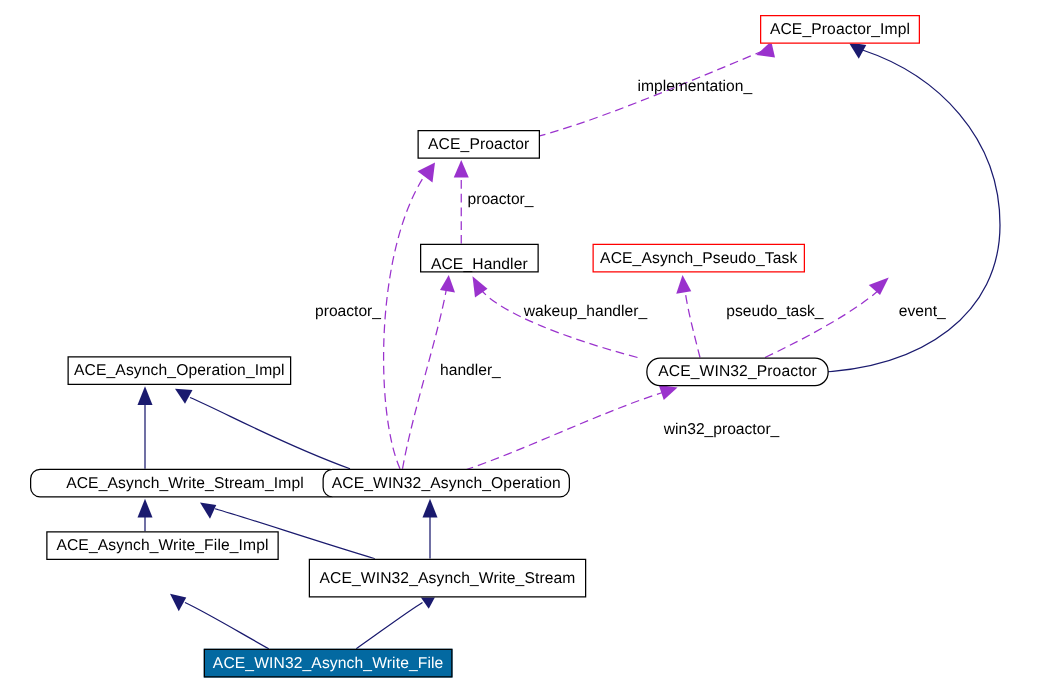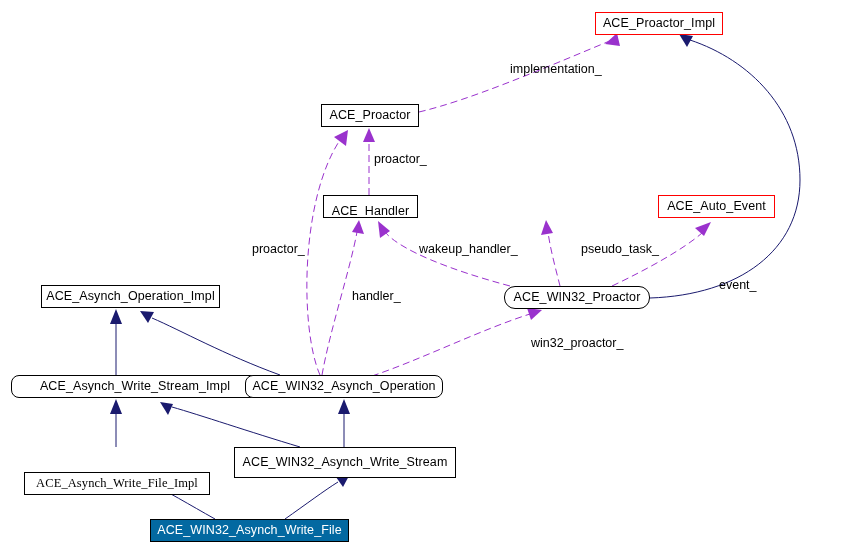--- a/index.html
+++ b/index.html
@@ -30,20 +30,21 @@
     background: #ffffff;
     color: #000000;
     font-size: 12.5px;
     line-height: 1;
     display: flex;
     align-items: center;
     justify-content: center;
     white-space: nowrap;
     padding: 0 12px;
     letter-spacing: 0.1px;
+    margin-left: 13px;
   }
   .node-box.red-border {
     border-color: #ff0000;
   }
   .node-box.inverted {
     background: #0369a1;
     color: #ffffff;
     border-color: #000000;
   }
   .edge-label {
@@ -161,55 +162,55 @@
   </div>
 
   <div class="node-box" style="left:321px; top:104px; width:98px; height:23px;">
     <span>ACE_Proactor</span>
   </div>
 
   <div class="node-box" style="left:323px; top:195px; width:95px; height:23px;align-items:flex-end;">
     <span>ACE_Handler</span>
   </div>
 
-
-  <div class="node-box red-border" style="left:658px; top:195px; width:117px; height:23px;">
-    <span>ACE_Auto_Event</span>
-  </div>
+  <div class="node-box red-border" style="left:461px; top:195px; width:170px; height:23px;">
+    <span>ACE_Asynch_Pseudo_Task</span>
+  </div>
+
 
   <div class="node-box" style="left:41px; top:285px; width:179px; height:23px;">
     <span>ACE_Asynch_Operation_Impl</span>
   </div>
 
   <div class="node-box" style="left:504px; top:286px; width:146px; height:23px;border-radius:11px;">
     <span>ACE_WIN32_Proactor</span>
   </div>
 
   <div class="node-box" style="left:11px; top:375px; width:248px; height:23px;border-radius:8px;">
     <span>ACE_Asynch_Write_Stream_Impl</span>
   </div>
 
   <div class="node-box" style="left:245px; top:375px; width:198px; height:23px;border-radius:8px;">
     <span>ACE_WIN32_Asynch_Operation</span>
   </div>
 
-  <div class="node-box" style="left:24px; top:472px; width:186px; height:23px;font-family:Liberation Serif, serif;">
+  <div class="node-box" style="left:24px; top:425px; width:186px; height:23px;">
     <span>ACE_Asynch_Write_File_Impl</span>
   </div>
 
   <div class="node-box" style="left:234px; top:447px; width:222px; height:31px;">
     <span>ACE_WIN32_Asynch_Write_Stream</span>
   </div>
 
   <div class="node-box inverted" style="left:150px; top:519px; width:199px; height:23px;">
     <span>ACE_WIN32_Asynch_Write_File</span>
   </div>
 
   <div class="edge-label" style="left:510px; top:63px;">implementation_</div>
   <div class="edge-label" style="left:374px; top:153px;">proactor_</div>
   <div class="edge-label" style="left:252px; top:243px;">proactor_</div>
   <div class="edge-label" style="left:419px; top:243px;">wakeup_handler_</div>
   <div class="edge-label" style="left:581px; top:243px;">pseudo_task_</div>
-  <div class="edge-label" style="left:719px; top:243px;margin-top:36px;">event_</div>
+  <div class="edge-label" style="left:719px; top:243px;">event_</div>
   <div class="edge-label" style="left:352px; top:290px;">handler_</div>
   <div class="edge-label" style="left:497px; top:337px;margin-left:34px;">win32_proactor_</div>
 
 </div>
 
 </body></html>

